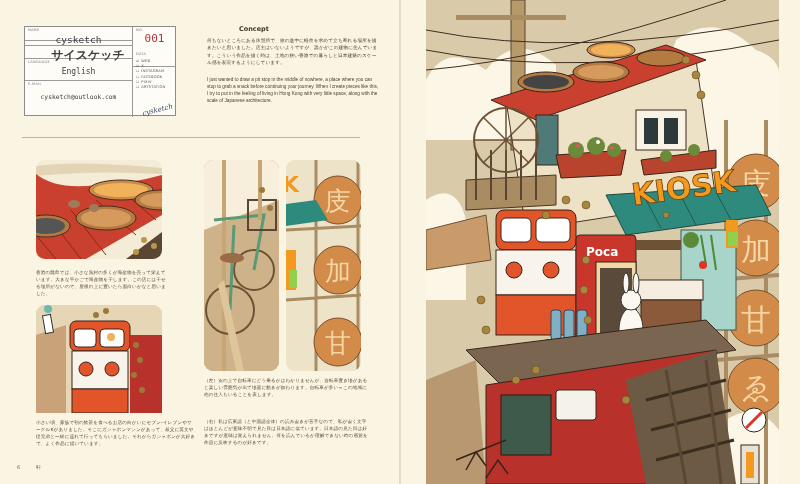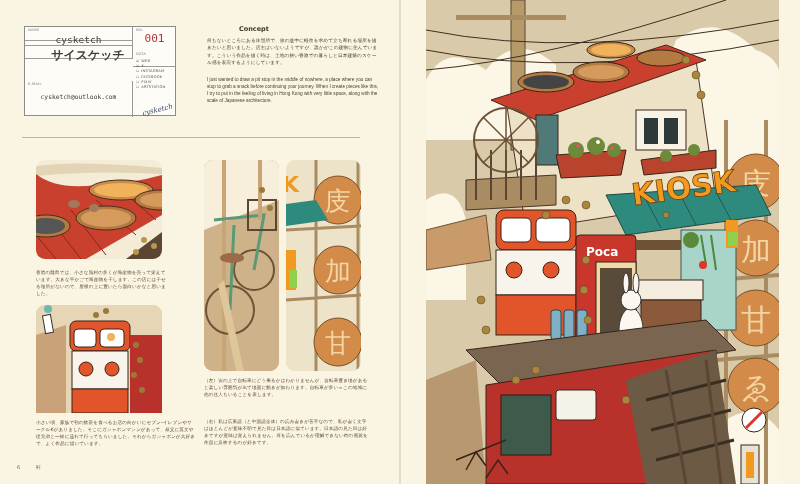--- a/index.html
+++ b/index.html
@@ -60,20 +60,24 @@
     <div class="card">
 
       <div class="cell" style="left:0;top:0;width:108px;height:14px;">
         <span class="lbl">NAME</span>
       </div>
       <div class="cell" style="left:0;top:6px;width:108px;height:13px;border-bottom:1px solid #9a9a9a;">
         <span class="val" style="top:1px;font-size:9.5px;">cysketch</span>
       </div>
       <div class="cell" style="left:0;top:19px;width:108px;height:13px;">
         <span class="val" style="top:1px;font-size:12px;font-weight:bold;font-family:'DejaVu Sans',sans-serif;margin-left:19px;">サイスケッチ</span>
+      </div>
+      <div class="cell" style="left:0;top:32px;width:108px;height:22px;">
+        <span class="lbl">LANGUAGE</span>
+        <span class="val" style="top:8px;font-size:8px;">English</span>
       </div>
       <div class="cell" style="left:0;top:54px;width:108px;height:36px;border-bottom:none;">
         <span class="lbl">E-MAIL</span>
         <span class="val" style="top:12px;font-size:6.3px;">cysketch@outlook.com</span>
       </div>
 
       <div class="cell" style="left:108px;top:0;width:43px;height:40px;border-right:none;">
         <span class="lbl">NO.</span>
         <span class="no">001</span>
       </div>

